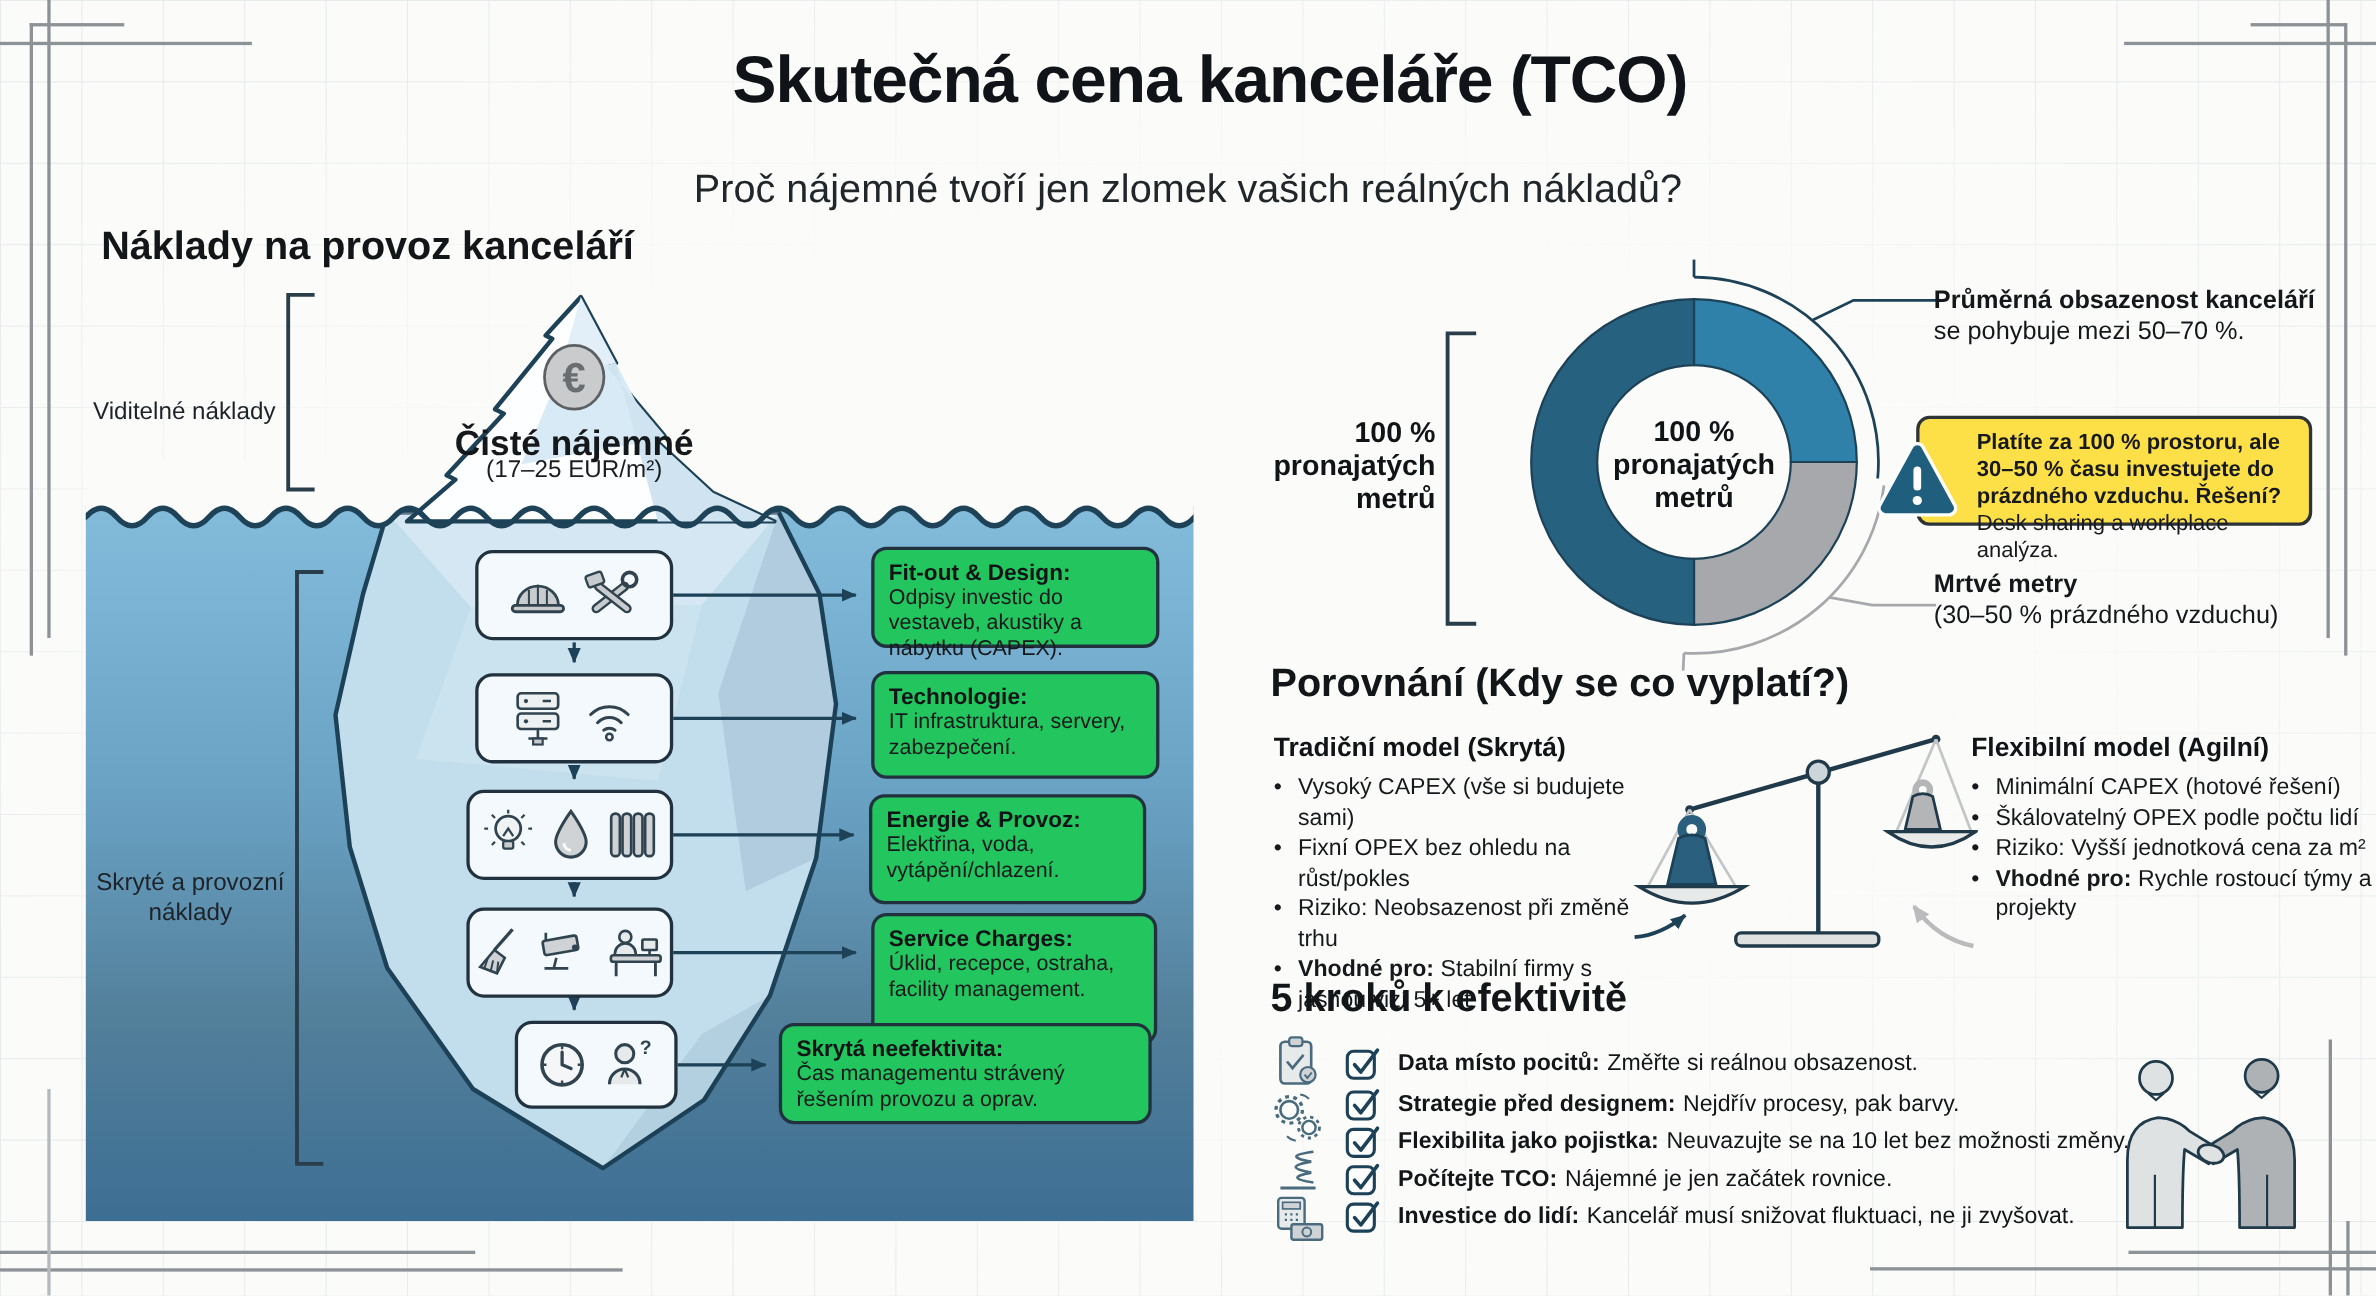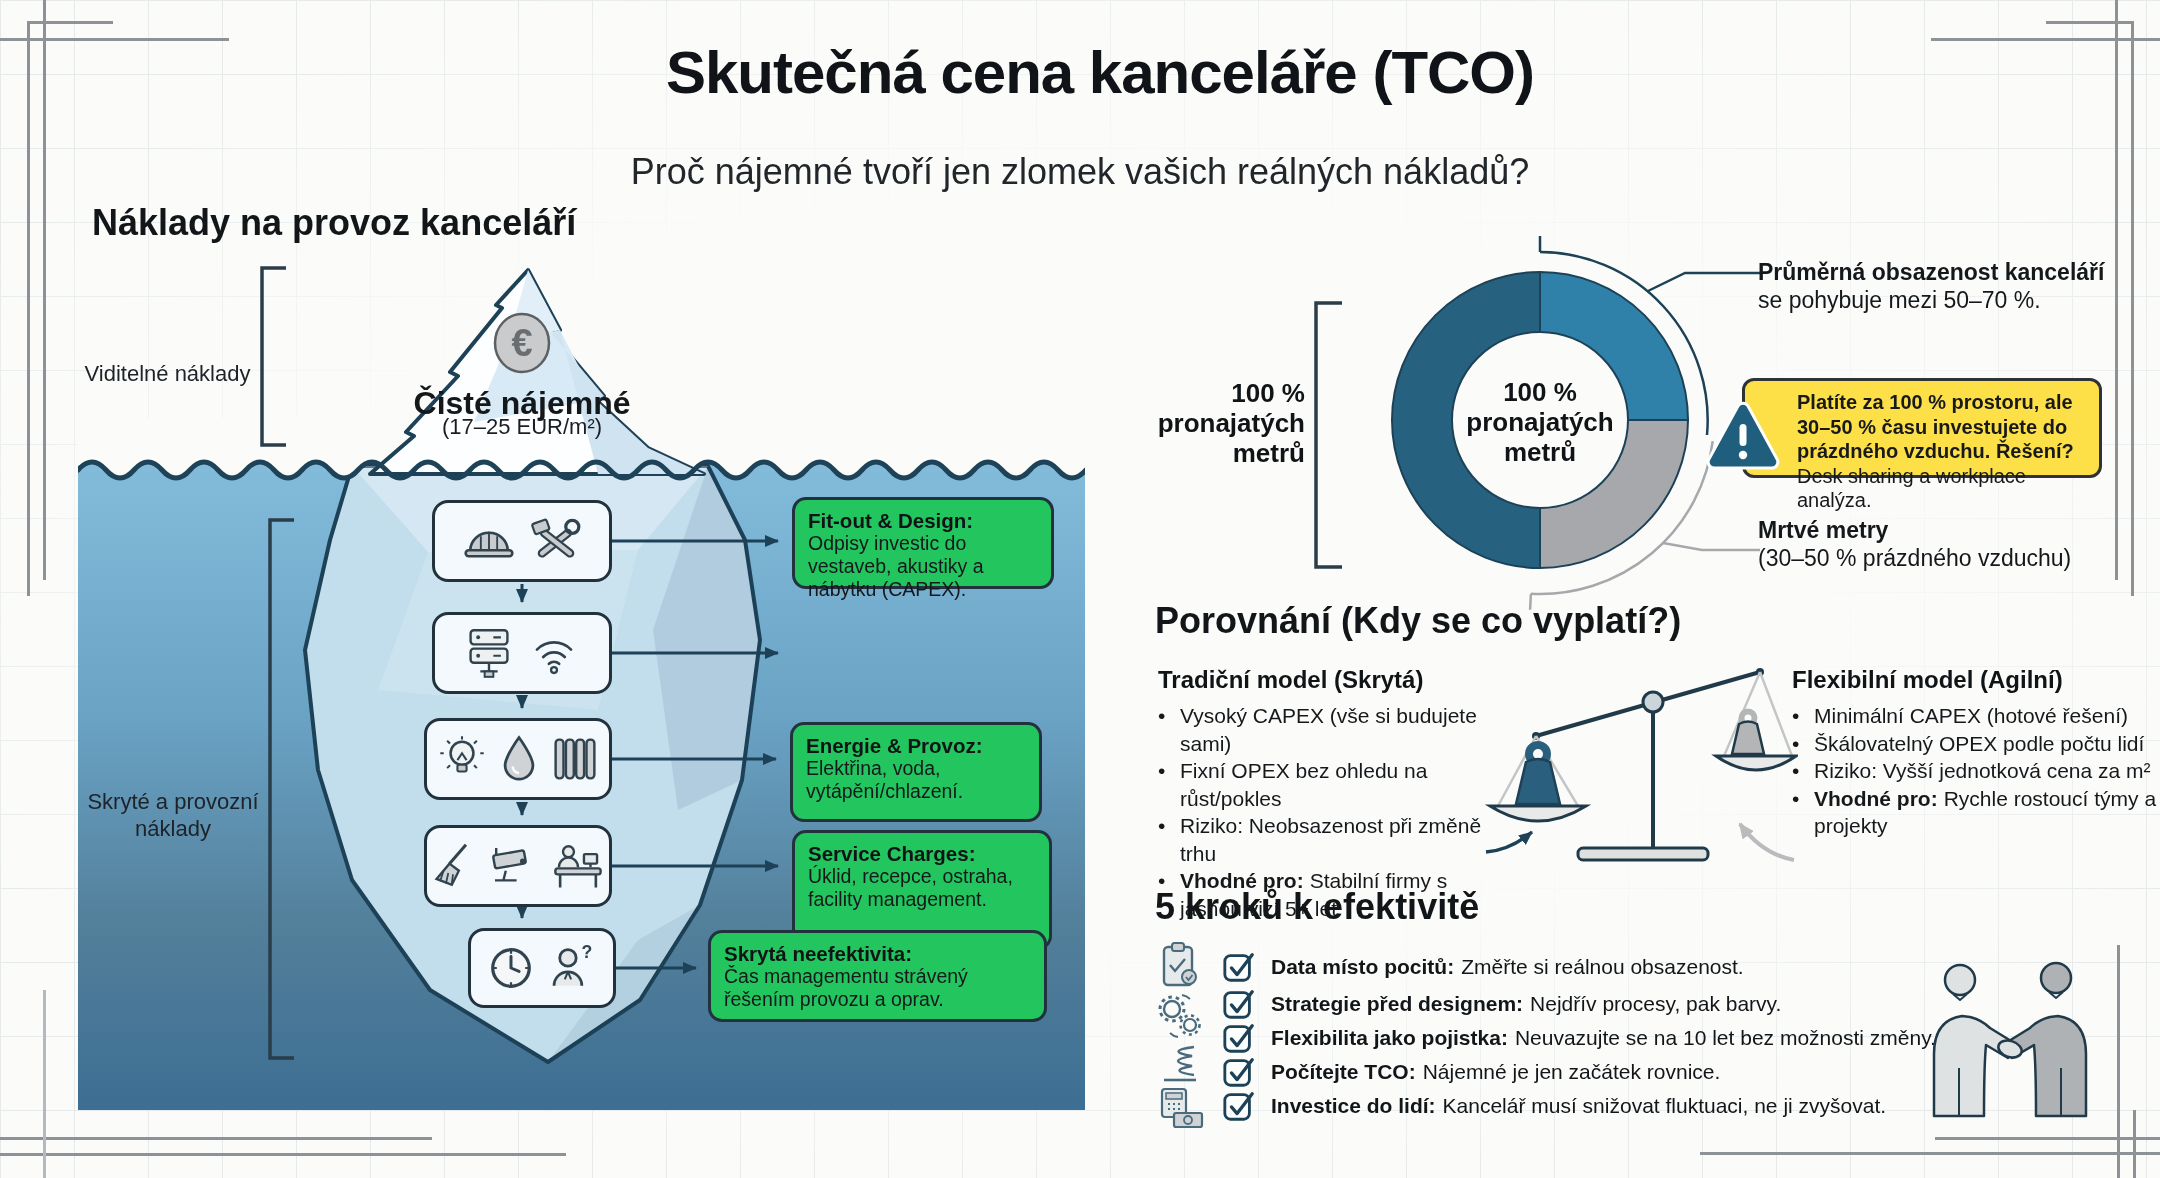--- a/index.html
+++ b/index.html
@@ -233,20 +233,24 @@
       <path d="M3,33 a11,11 0 0 1 22,0" fill="#e7eaeb" stroke="#30434f" stroke-width="2.2"></path>
       <path d="M14,22 l-2.5,6 M14,22 l2.5,6" stroke="#30434f" stroke-width="1.6" fill="none"></path>
       <text x="29" y="11" text-anchor="middle" font-size="14" font-weight="bold" fill="#30434f" font-family="Liberation Sans, sans-serif">?</text>
     </svg>
   </div>
 
   <div class="callout" style="left:792px;top:497px;width:262px;height:92px">
     <div class="t">Fit-out &amp; Design:</div>
     <div class="d">Odpisy investic do vestaveb, akustiky a nábytku (CAPEX).</div>
   </div>
+  <div class="callout" style="left:792px;top:610px;width:262px;height:98px">
+    <div class="t">Technologie:</div>
+    <div class="d">IT infrastruktura, servery, zabezpečení.</div>
+  </div>
   <div class="callout" style="left:790px;top:722px;width:252px;height:100px">
     <div class="t">Energie &amp; Provoz:</div>
     <div class="d">Elektřina, voda, vytápění/chlazení.</div>
   </div>
   <div class="callout" style="left:792px;top:830px;width:260px;height:120px">
     <div class="t">Service Charges:</div>
     <div class="d">Úklid, recepce, ostraha, facility management.</div>
   </div>
   <div class="callout" style="left:708px;top:930px;width:339px;height:92px">
     <div class="t">Skrytá neefektivita:</div>

